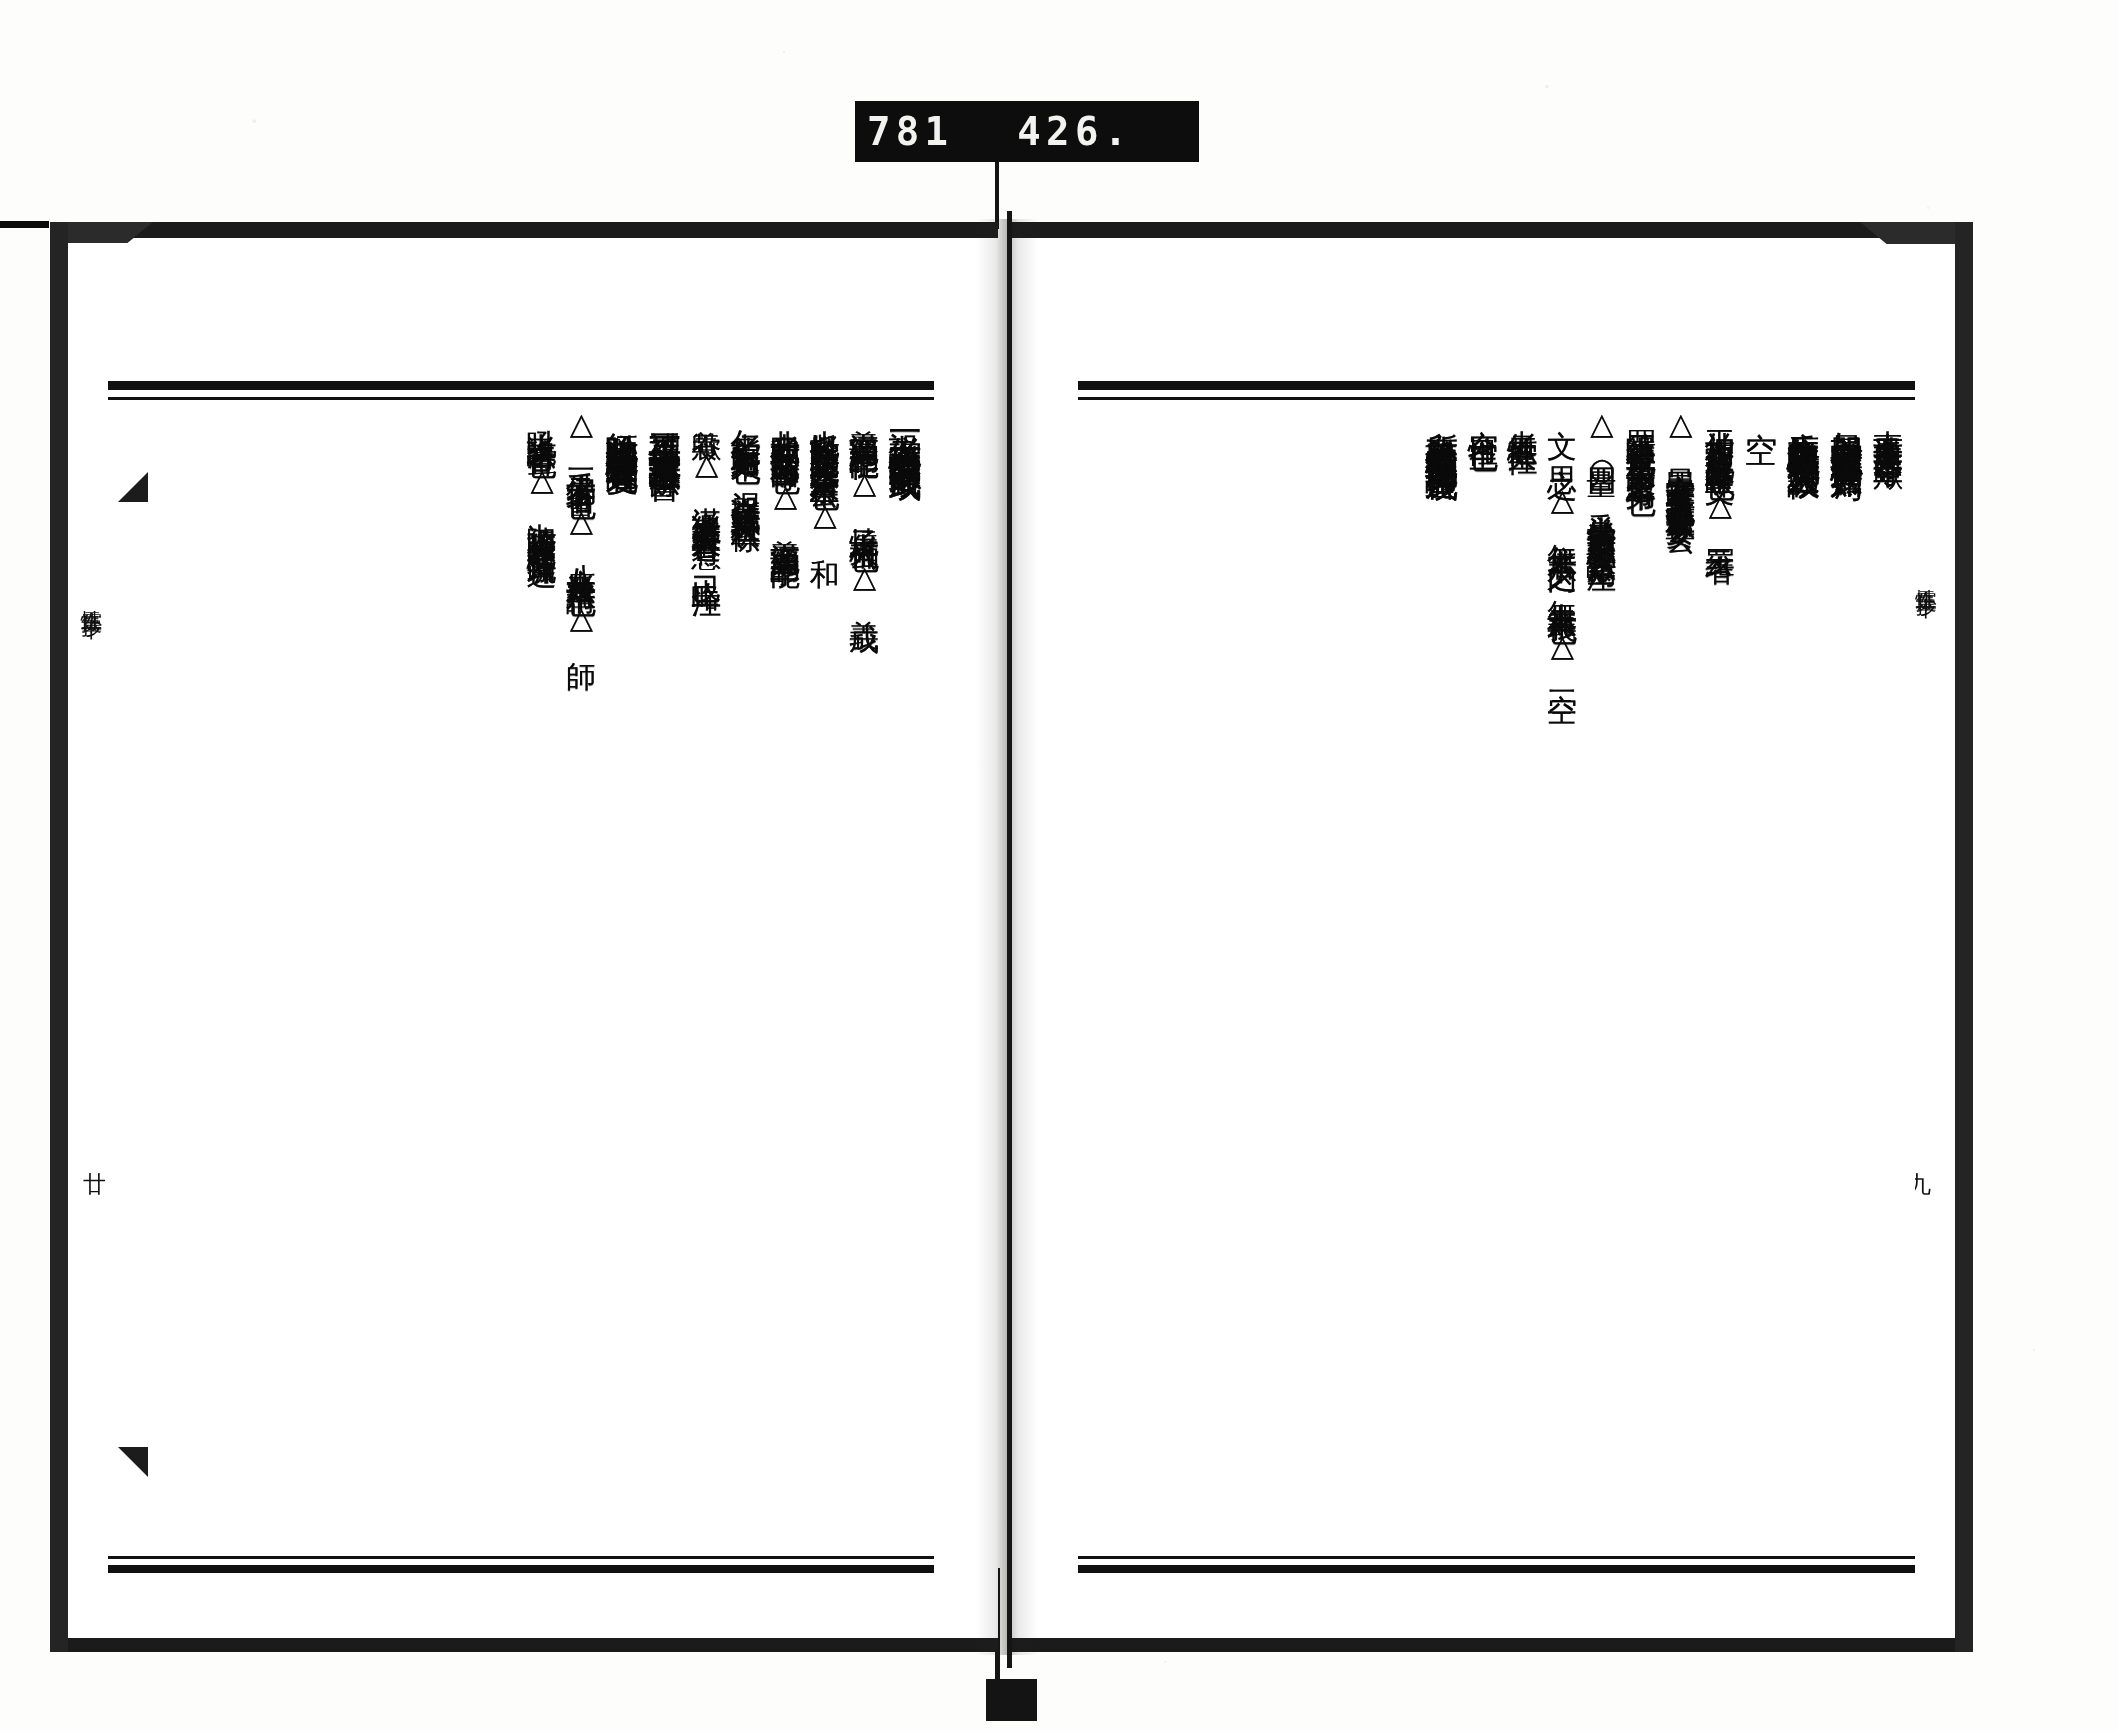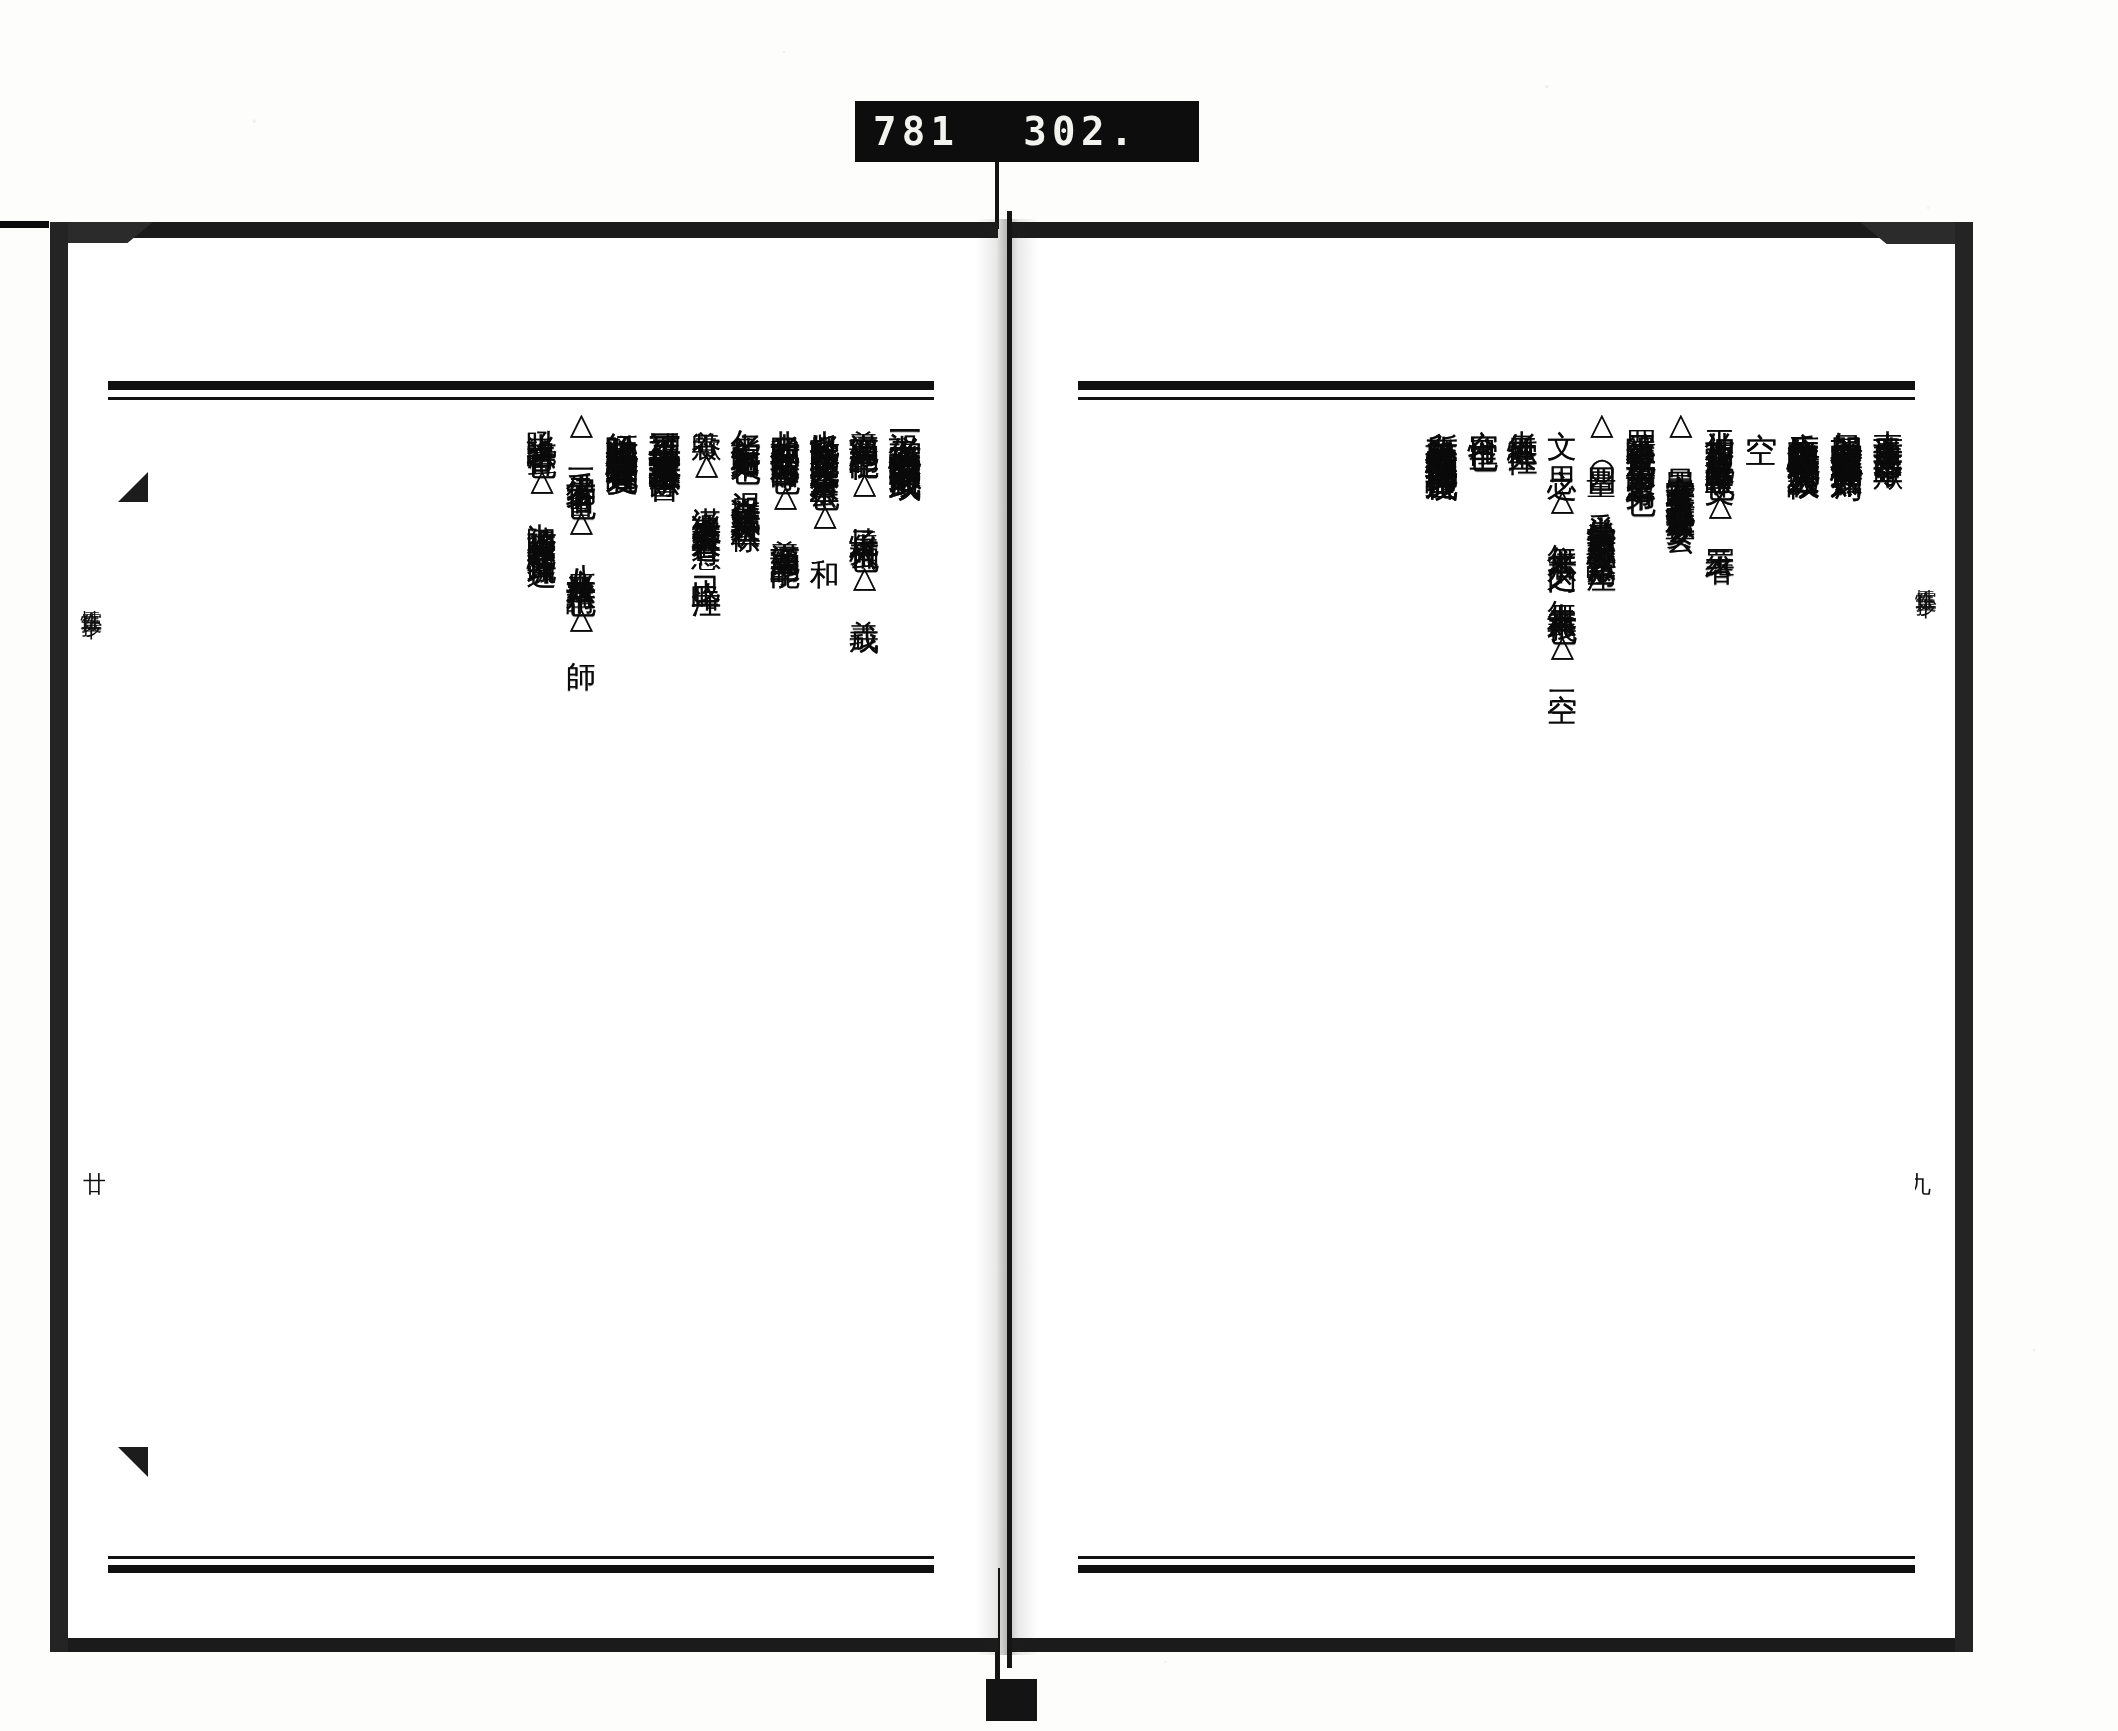--- a/index.html
+++ b/index.html
@@ -34,21 +34,21 @@
   
   .frame-counter {
     position: absolute;
     left: 855px;
     top: 101px;
     width: 344px;
     height: 61px;
     background: #0d0d0d;
     display: flex;
     align-items: center;
-    padding: 0 18px;
+    padding: 0 12px;
     box-sizing: border-box;
     gap: 64px;
   }
   .frame-counter .digits {
     color: #f2f2ef;
     font-family: "DejaVu Sans Mono", "Liberation Mono", monospace;
     font-size: 39px;
     font-weight: bold;
     letter-spacing: 5.3px;
     line-height: 1;
@@ -265,21 +265,21 @@
 </style>
 </head>
 <body>
 
 <div id="page">
 
   <div class="scan-noise"></div>
 
   <div class="frame-counter">
     <span class="digits">781</span>
-    <span class="digits">302.</span>
+    <span class="digits">426.</span>
   </div>
 
   <div class="film-edge-left"></div>
   <div class="film-tick-top"></div>
   <div class="film-tick-bottom"></div>
   <div class="film-foot"></div>
 
   <div class="book">
 
     <div class="leaf leaf-left">

